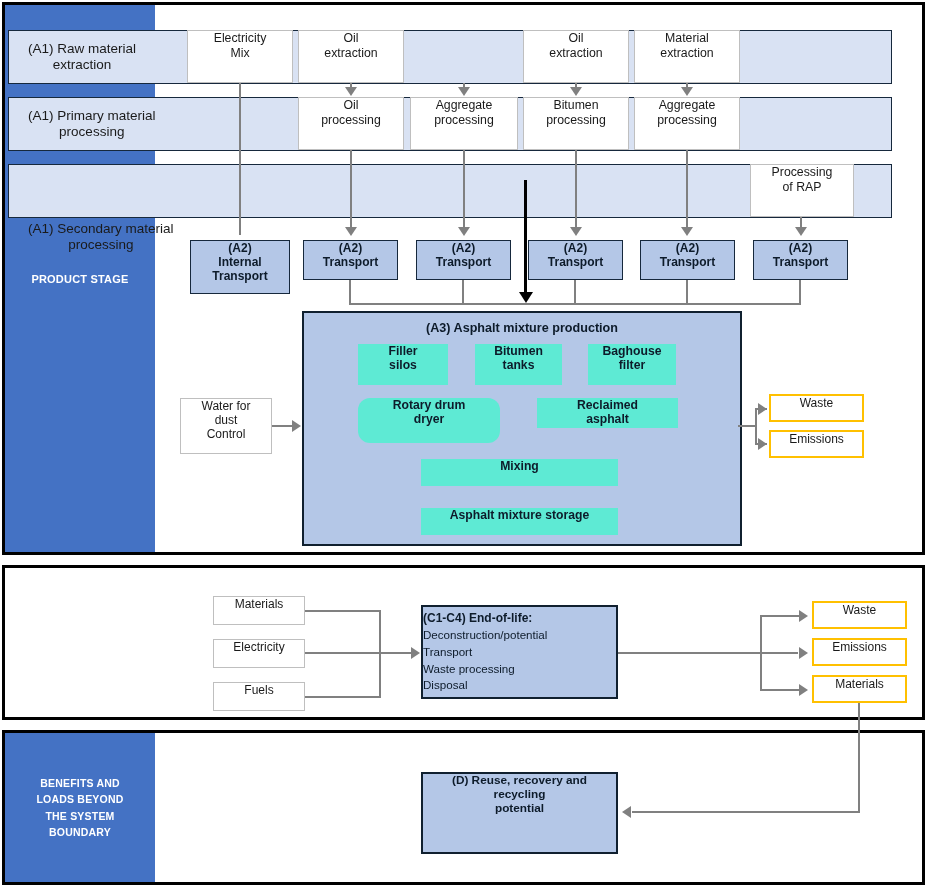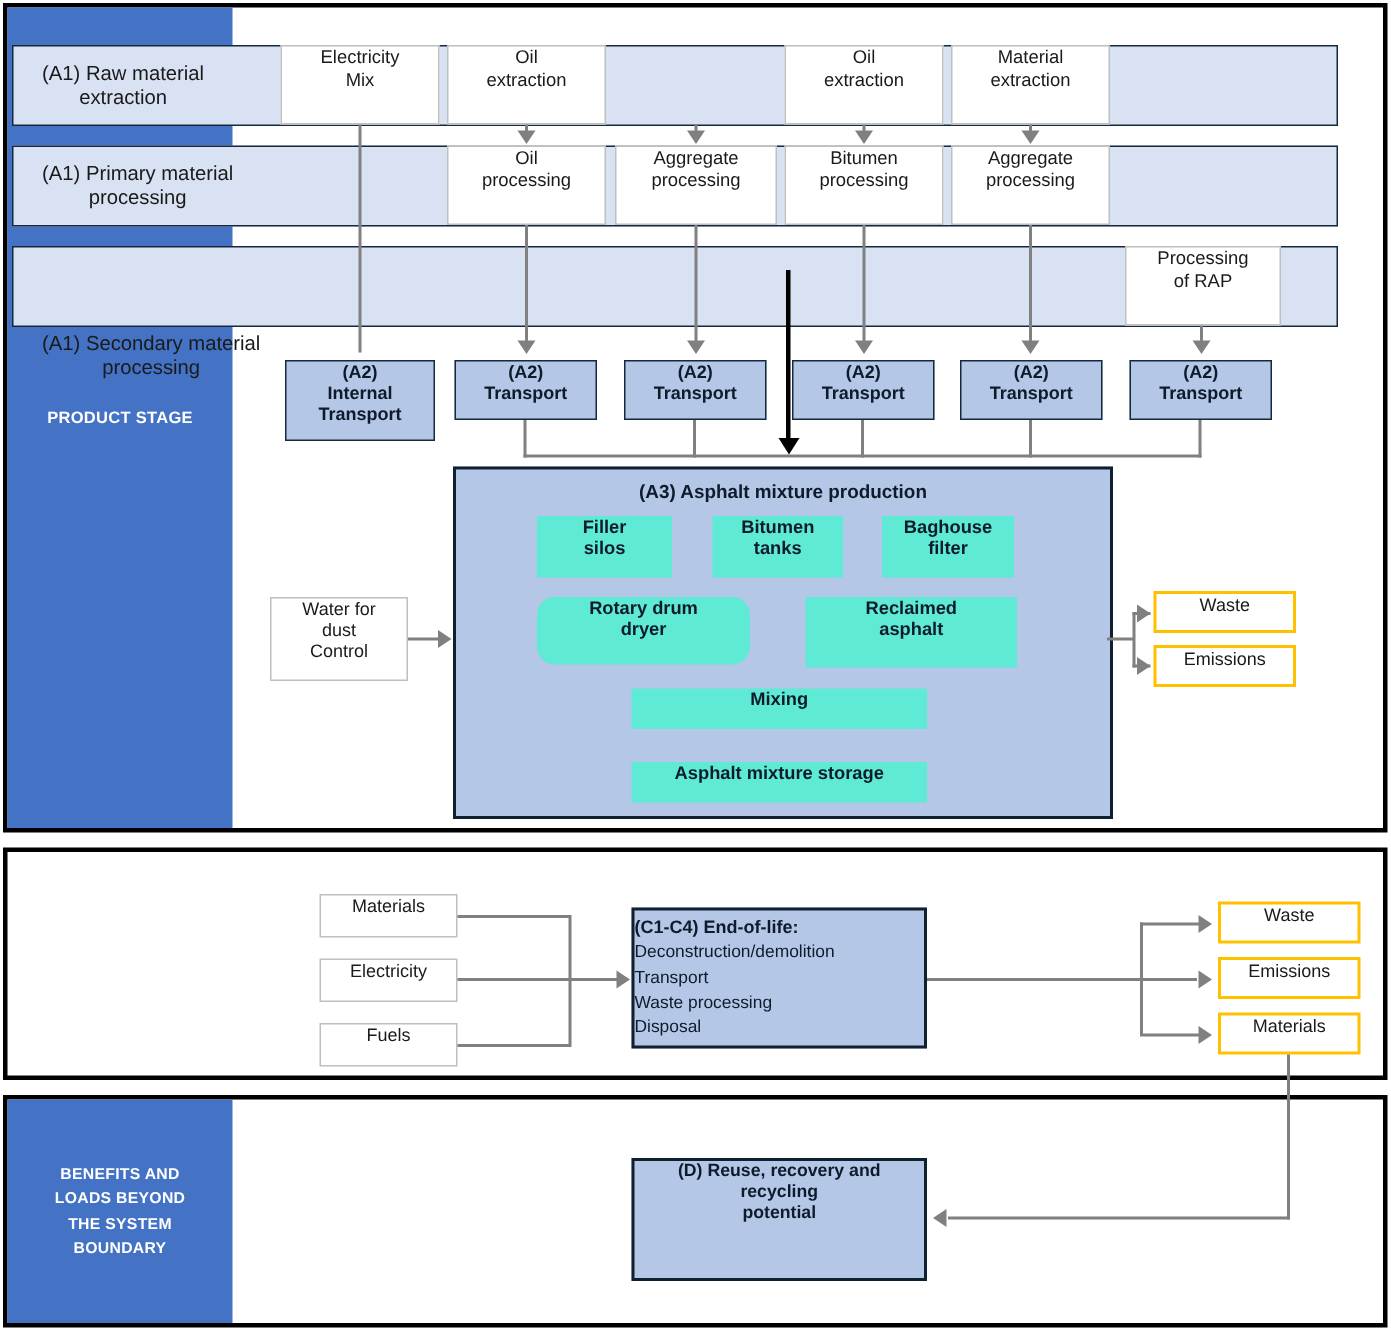--- a/index.html
+++ b/index.html
@@ -210,21 +210,21 @@
           <span>tanks</span></span>
   </div>
   <div class="node sub" style="left:588px;top:344px;width:88px;height:41px;">
     <span><span>Baghouse</span><br>
           <span>filter</span></span>
   </div>
   <div class="node sub" style="left:358px;top:398px;width:142px;height:45px;border-radius:12px;">
     <span><span>Rotary drum</span><br>
           <span>dryer</span></span>
   </div>
-  <div class="node sub" style="left:537px;top:398px;width:141px;height:47px;">
+  <div class="node sub" style="left:537px;top:398px;width:141px;height:30px;">
     <span><span>Reclaimed</span><br>
           <span>asphalt</span></span>
   </div>
   <div class="node sub" style="left:421px;top:459px;width:197px;height:27px;">
     <span>Mixing</span>
   </div>
   <div class="node sub" style="left:421px;top:508px;width:197px;height:27px;">
     <span>Asphalt mixture storage</span>
   </div>
 
@@ -263,21 +263,21 @@
   </div>
 
   <div class="ln lnh" style="left:305px;top:610px;width:75px;"></div>
   <div class="ln lnh" style="left:305px;top:696px;width:75px;"></div>
   <div class="ln lnv" style="left:379px;top:610px;height:88px;"></div>
   <div class="ln lnh" style="left:305px;top:652px;width:108px;"></div>
   <div class="arw arw-r" style="left:411px;top:647px;"></div>
 
   <div class="node eol" style="left:421px;top:605px;width:197px;height:94px;">
     <span class="hd">(C1-C4) End-of-life:</span>
-    <span>Deconstruction/demolition</span>
+    <span>Deconstruction/potential</span>
     <span>Transport</span>
     <span>Waste processing</span>
     <span>Disposal</span>
   </div>
 
   <div class="ln lnh" style="left:618px;top:652px;width:180px;"></div>
   <div class="ln lnv" style="left:760px;top:615px;height:75px;"></div>
   <div class="ln lnh" style="left:760px;top:615px;width:42px;"></div>
   <div class="arw arw-r" style="left:799px;top:610px;"></div>
   <div class="arw arw-r" style="left:799px;top:647px;"></div>

